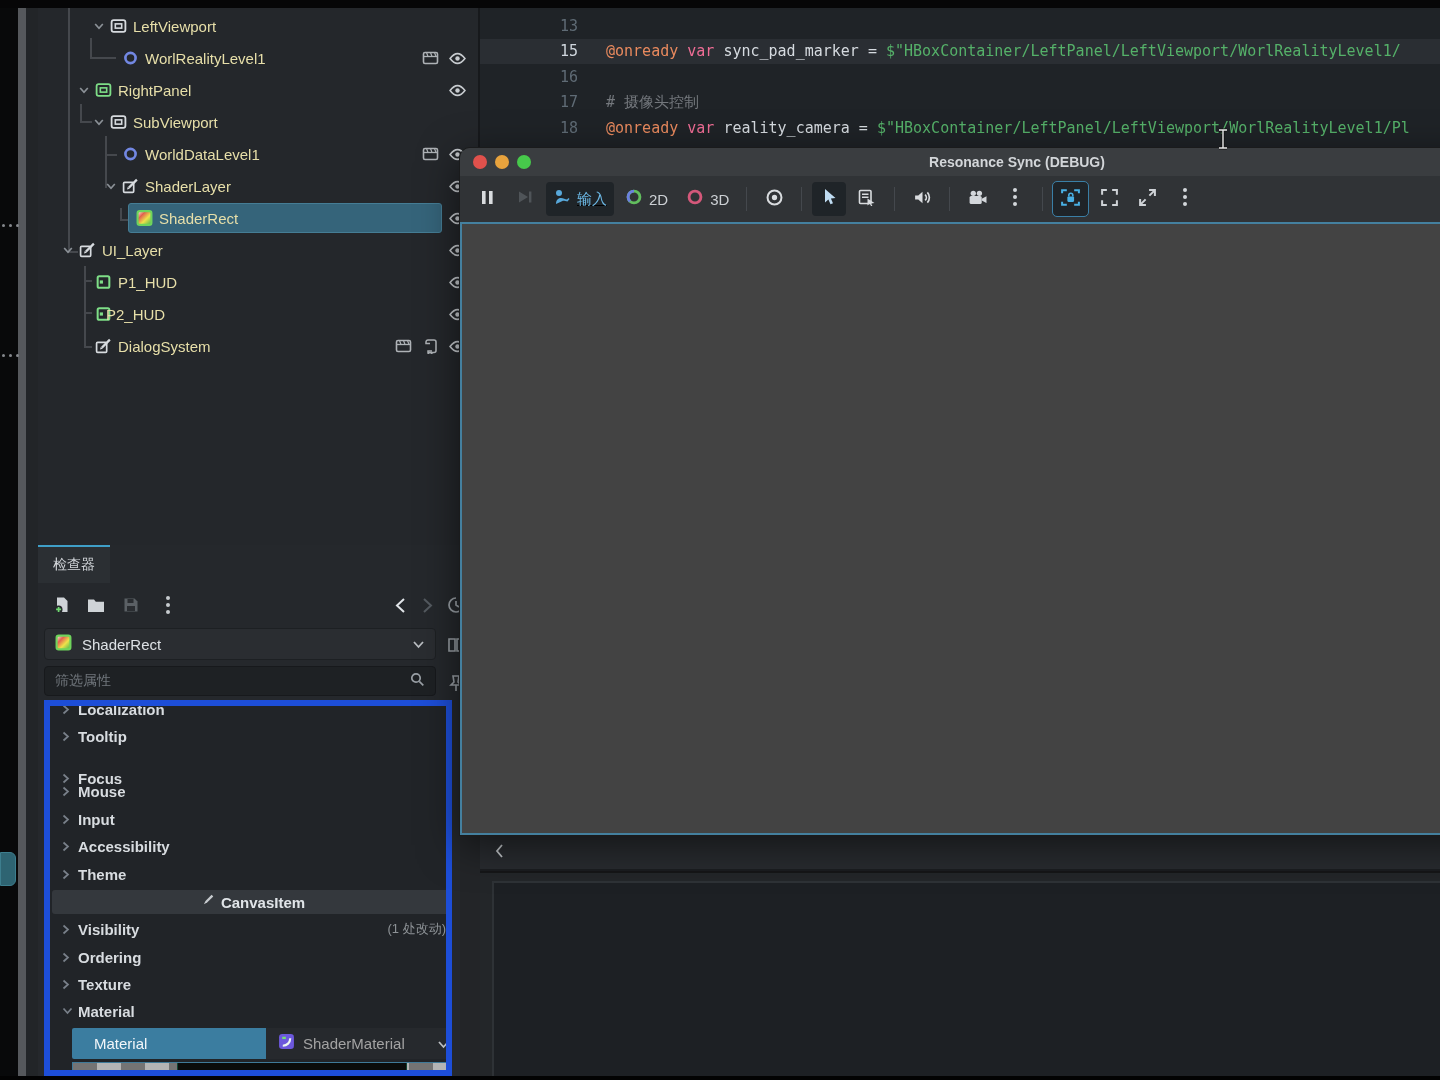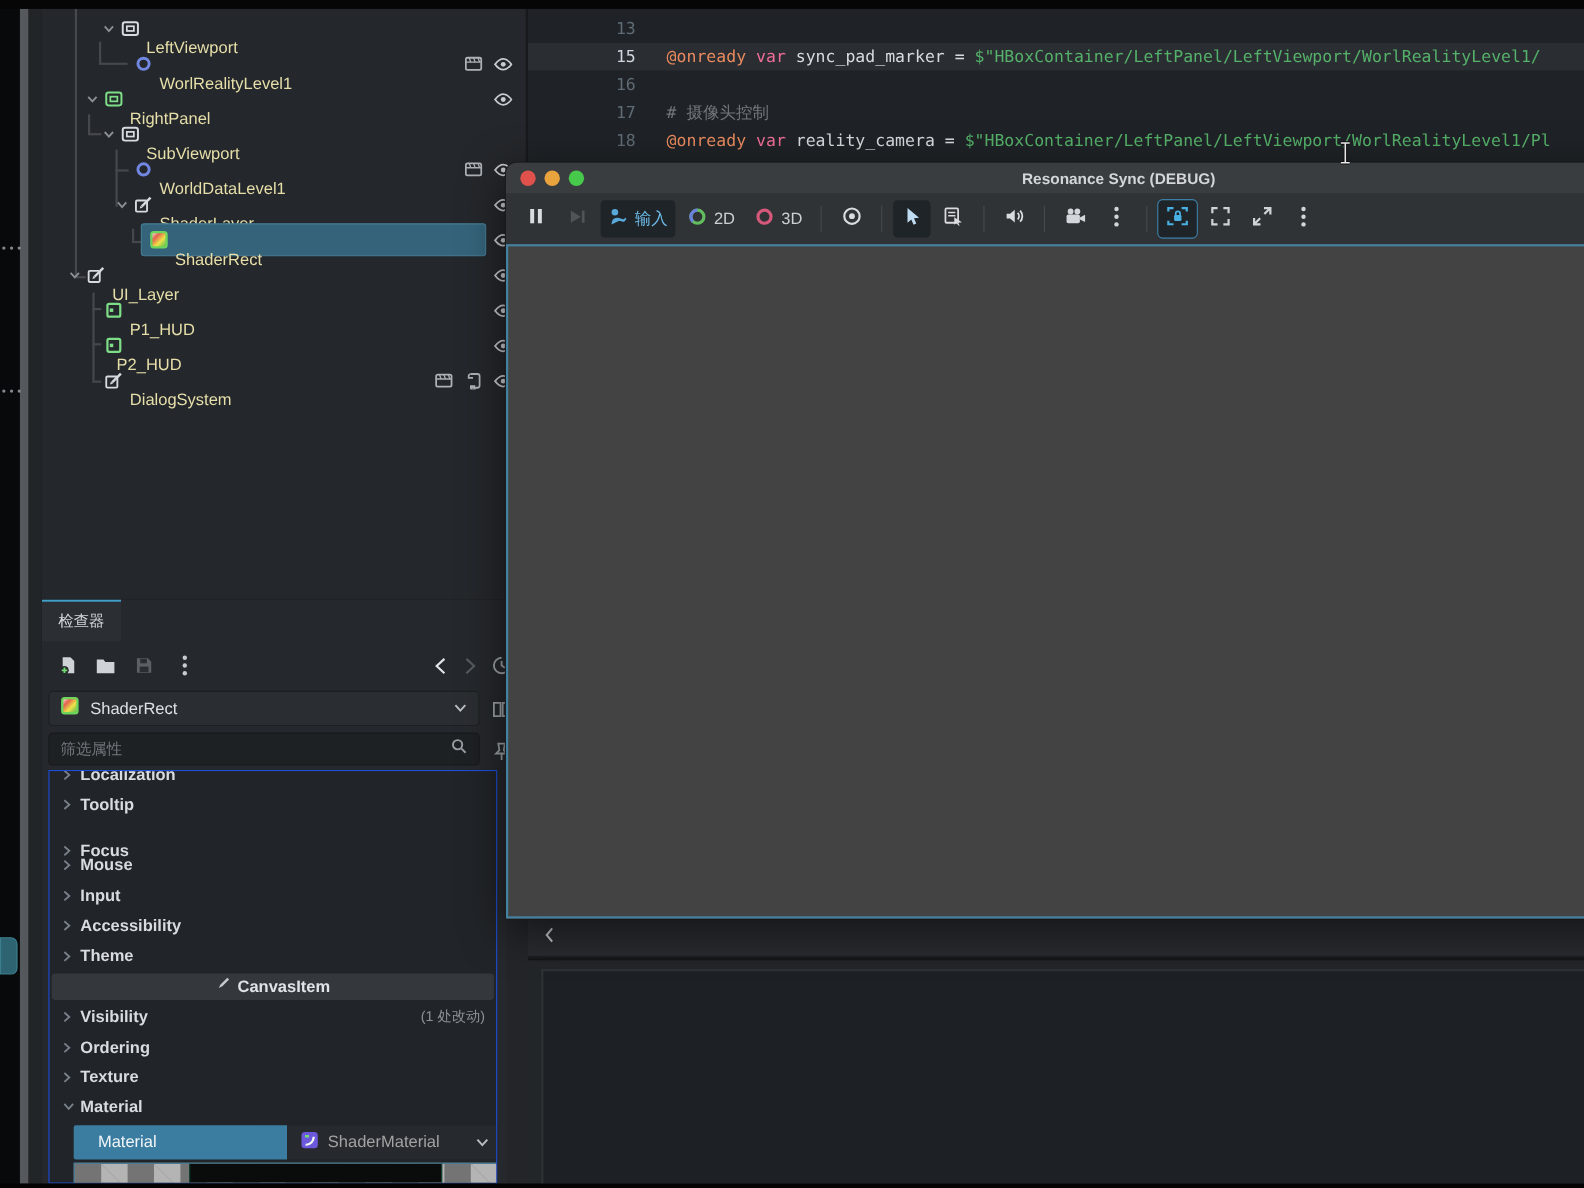--- a/index.html
+++ b/index.html
@@ -17,21 +17,21 @@
   .edge-teal-btn { position:absolute; left:0; top:852px; width:16px; height:34px; background:#2e6472; border-radius:0 6px 6px 0; border:1px solid #3d7e8e; }
   .gray-strip { left:18px; top:8px; width:8px; height:1068px; background:#55585c; z-index:5; }
   .dark-col   { left:26px; top:8px; width:12px; height:1068px; background:#222528; z-index:5; }
 
   
   .scene-tree { left:38px; top:8px; width:442px; height:537px; background:#24272b; z-index:2; overflow:hidden; }
   .guide { position:absolute; background:#45484d; }
   .tree-row { position:absolute; left:0; width:442px; height:32px; }
   .tree-row .sel-bg { position:absolute; left:90px; top:1px; width:314px; height:30px; background:#35647a; border:1px solid #457d95; border-radius:3px; }
   .tree-row .chev, .tree-row .nicon, .tree-row .nbtn { position:absolute; top:50%; transform:translateY(-50%); display:flex; align-items:center; justify-content:center; }
-  .tree-row .nlabel { position:absolute; top:50%; transform:translateY(-50%); font-size:15px; color:#e7dfa9; white-space:nowrap;margin-top:18px; }
+  .tree-row .nlabel { position:absolute; top:50%; transform:translateY(-50%); font-size:15px; color:#e7dfa9; white-space:nowrap; }
   .tree-row .nbtn { width:18px; height:18px; cursor:pointer; }
 
   
   .script-editor { left:480px; top:8px; width:960px; height:828px; background:#1f2327; z-index:1; font-family:"DejaVu Sans Mono", monospace; }
   .code-line { position:relative; height:25.5px; display:flex; align-items:center; font-size:15px; white-space:pre; }
   .code-line.current { background:#2a2e33; }
   .code-line .lnum { width:98px; text-align:right; color:#5f6b75; flex:0 0 98px; }
   .code-line.current .lnum { color:#cfd6dd; }
   .code-line .ltext { padding-left:28px; }
   .tok-comment { color:#73777c; }
@@ -49,21 +49,21 @@
   .tree-editor-divider { left:478px; top:8px; width:2px; height:537px; background:#17191c; z-index:2; }
 
   
   .inspector { left:38px; top:545px; width:422px; height:531px; background:#25282c; z-index:3; overflow:hidden; }
   .insp-tab { position:absolute; left:0; top:0; width:72px; height:38px; background:#2b2f33; border-top:2px solid #3f9fc8; color:#d4d8dc; font-size:14px; display:flex; align-items:center; justify-content:center; cursor:pointer; }
   .insp-toolbar-icon { position:absolute; top:48px; width:24px; height:24px; display:flex; align-items:center; justify-content:center; cursor:pointer; }
   .node-selector { position:absolute; left:6px; top:83px; width:392px; height:32px; background:#2a2d31; border:1px solid #1d2023; border-radius:4px; display:flex; align-items:center; padding:0 10px; cursor:pointer; }
   .node-selector .ns-label { font-size:15px; color:#dde1e5; margin-left:10px; flex:1; }
   .filter-box { position:absolute; left:6px; top:121px; width:392px; height:30px; background:#1e2124; border:1px solid #17191c; border-radius:4px; display:flex; align-items:center; padding:0 10px; }
   .filter-box .ph { font-size:14px; color:#70767c; flex:1; }
-  .props { position:absolute; left:6px; top:155px; width:408px; height:376px; background:#212428; border:1px solid #1d4ed8; overflow:hidden; }
+  .props { position:absolute; left:6px; top:155px; width:408px; height:376px; background:#212428; border:6px solid #1d4ed8; overflow:hidden; }
   .prop-row { position:absolute; left:0; width:406px; height:26px; display:flex; align-items:center; cursor:pointer; }
   .prop-row .pchev { margin-left:12px; width:12px; display:flex; }
   .prop-row .plabel { margin-left:4px; font-size:15px; font-weight:700; color:#d8dce0; }
   .prop-row .pbadge { margin-left:auto; margin-right:10px; font-size:13px; color:#8d9296; }
   .prop-cat { position:absolute; left:2px; width:402px; height:24px; background:#34383d; border-radius:3px; display:flex; align-items:center; justify-content:center; gap:7px; }
   .prop-cat .clabel { font-size:15px; font-weight:700; color:#e0e4e8; }
   .mat-row { position:absolute; left:22px; top:322px; width:386px; height:31px; display:flex; }
   .mat-key { width:194px; background:#3b7da0; display:flex; align-items:center; padding-left:22px; font-size:15px; color:#f2f6f9; border-radius:2px 0 0 2px; cursor:pointer; }
   .mat-val { flex:1; background:#26292d; display:flex; align-items:center; gap:8px; padding:0 8px 0 12px; cursor:pointer; }
   .mat-val .vlabel { font-size:15px; color:#a3a3a3; flex:1; }
@@ -76,21 +76,21 @@
   .mat-preview .black-mid { position:absolute; left:104px; top:0; width:230px; height:100%; background:#0a0c0b; border-left:1px solid #143; border-right:1px solid #143; }
 
   
   .game-window { left:460px; top:148px; width:1114px; height:687px; z-index:10; border-radius:10px 10px 0 0; box-shadow:0 10px 40px rgba(0,0,0,.55); background:#303336; outline:1px solid #1a1b1c; }
   .gw-titlebar { position:absolute; left:0; top:0; width:100%; height:28px; background:#3a3d40; border-radius:10px 10px 0 0; display:flex; align-items:center; }
   .traffic { position:absolute; top:7px; width:14px; height:14px; border-radius:50%; cursor:pointer; }
   .t-red{ left:13px; background:#e0514c; } .t-yellow{ left:35px; background:#e8a33d; } .t-green{ left:57px; background:#47c94b; }
   .gw-title { width:100%; text-align:center; font-size:14px; font-weight:700; color:#d3d6d9; }
   .gw-toolbar { position:absolute; left:0; top:28px; width:100%; height:46px; background:#303336; display:flex; align-items:center; padding-left:10px; gap:4px; }
   .gtb { height:34px; min-width:34px; border-radius:4px; display:flex; align-items:center; justify-content:center; gap:6px; padding:0 7px; cursor:pointer; }
-  .gtb.active { background:#1f2428; }
+  .gtb.active { background:#1f2428;text-decoration:underline; }
   .gtb.locked { background:#1f2428; outline:1px solid #3a7fa6; }
   .gtb .glabel { font-size:15px; color:#ccd0d4; }
   .gtb .glabel.blue { color:#6cb9e6; }
   .gtb.dim svg { opacity:.55; }
   .gsep { width:1px; height:24px; background:#44484d; margin:0 6px; }
   .gw-content { position:absolute; left:0; top:74px; width:100%; height:613px; background:#434343; border:2px solid #44809f; cursor:default; }
 </style>
 </head>
 <body>
 

